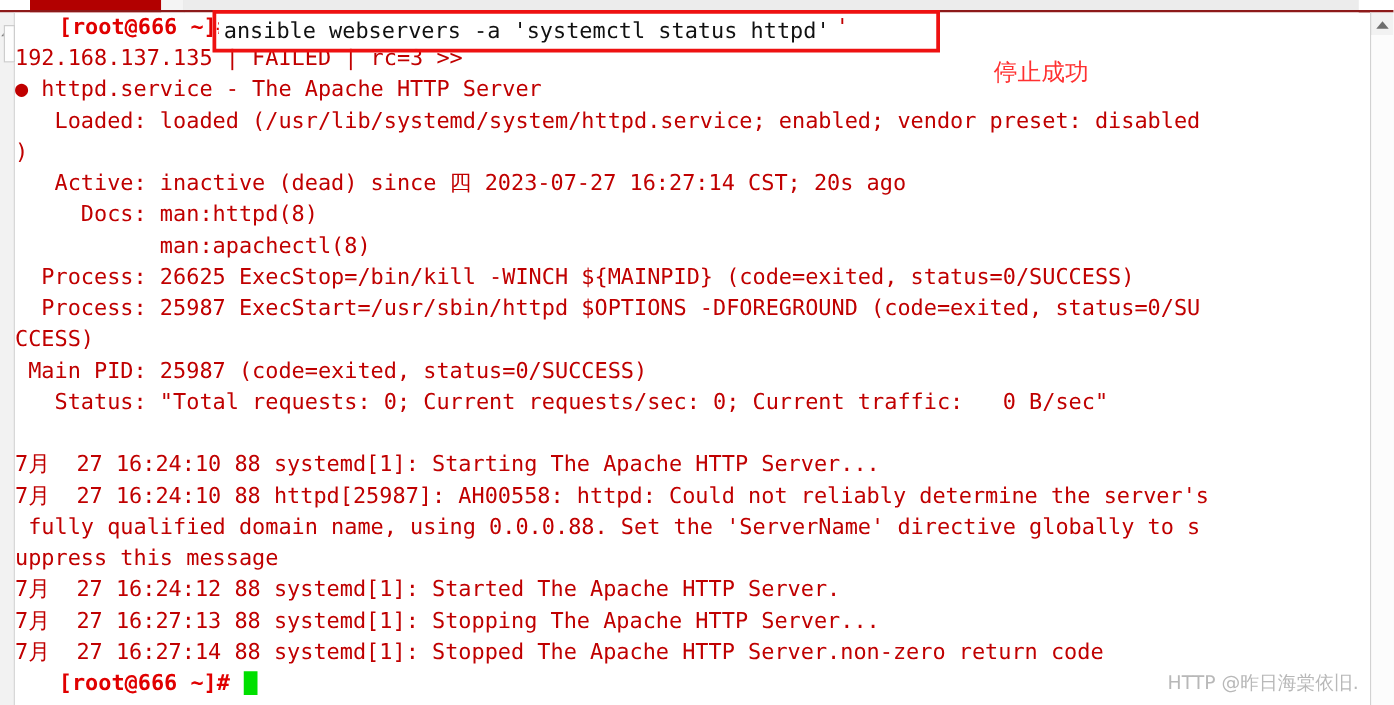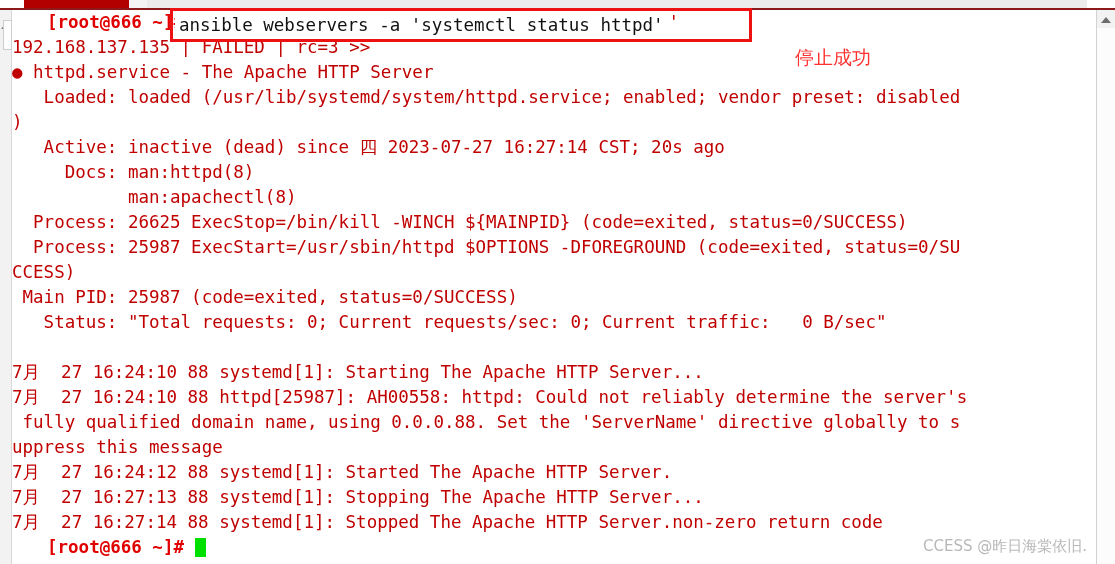--- a/index.html
+++ b/index.html
@@ -218,15 +218,15 @@
     <div class="scroll-track"></div>
   </div>
 
   <div class="terminal" id="terminal-output"><div class="line"><span class="prompt">[root@666 ~]#</span><span> ansible webservers -a 'systemctl status httpd'</span></div><div class="line"><span>192.168.137.135 | FAILED | rc=3 &gt;&gt;</span></div><div class="line"><span>● httpd.service - The Apache HTTP Server</span></div><div class="line"><span>   Loaded: loaded (/usr/lib/systemd/system/httpd.service; enabled; vendor preset: disabled</span></div><div class="line"><span>)</span></div><div class="line"><span>   Active: inactive (dead) since 四 2023-07-27 16:27:14 CST; 20s ago</span></div><div class="line"><span>     Docs: man:httpd(8)</span></div><div class="line"><span>           man:apachectl(8)</span></div><div class="line"><span>  Process: 26625 ExecStop=/bin/kill -WINCH ${MAINPID} (code=exited, status=0/SUCCESS)</span></div><div class="line"><span>  Process: 25987 ExecStart=/usr/sbin/httpd $OPTIONS -DFOREGROUND (code=exited, status=0/SU</span></div><div class="line"><span>CCESS)</span></div><div class="line"><span> Main PID: 25987 (code=exited, status=0/SUCCESS)</span></div><div class="line"><span>   Status: "Total requests: 0; Current requests/sec: 0; Current traffic:   0 B/sec"</span></div><div class="line"><span></span></div><div class="line"><span>7月  27 16:24:10 88 systemd[1]: Starting The Apache HTTP Server...</span></div><div class="line"><span>7月  27 16:24:10 88 httpd[25987]: AH00558: httpd: Could not reliably determine the server's</span></div><div class="line"><span> fully qualified domain name, using 0.0.0.88. Set the 'ServerName' directive globally to s</span></div><div class="line"><span>uppress this message</span></div><div class="line"><span>7月  27 16:24:12 88 systemd[1]: Started The Apache HTTP Server.</span></div><div class="line"><span>7月  27 16:27:13 88 systemd[1]: Stopping The Apache HTTP Server...</span></div><div class="line"><span>7月  27 16:27:14 88 systemd[1]: Stopped The Apache HTTP Server.non-zero return code</span></div><div class="line"><span class="prompt">[root@666 ~]#</span><span> </span><span class="cursor"></span></div></div>
 
   <div class="cmd-text">ansible webservers -a 'systemctl status httpd'</div>
   <div class="cmd-box"></div>
 
   <div class="annot">停止成功</div>
 
-  <div class="watermark">CCESS @昨日海棠依旧.</div>
+  <div class="watermark">HTTP @昨日海棠依旧.</div>
 
 </div>
 
 </body></html>

